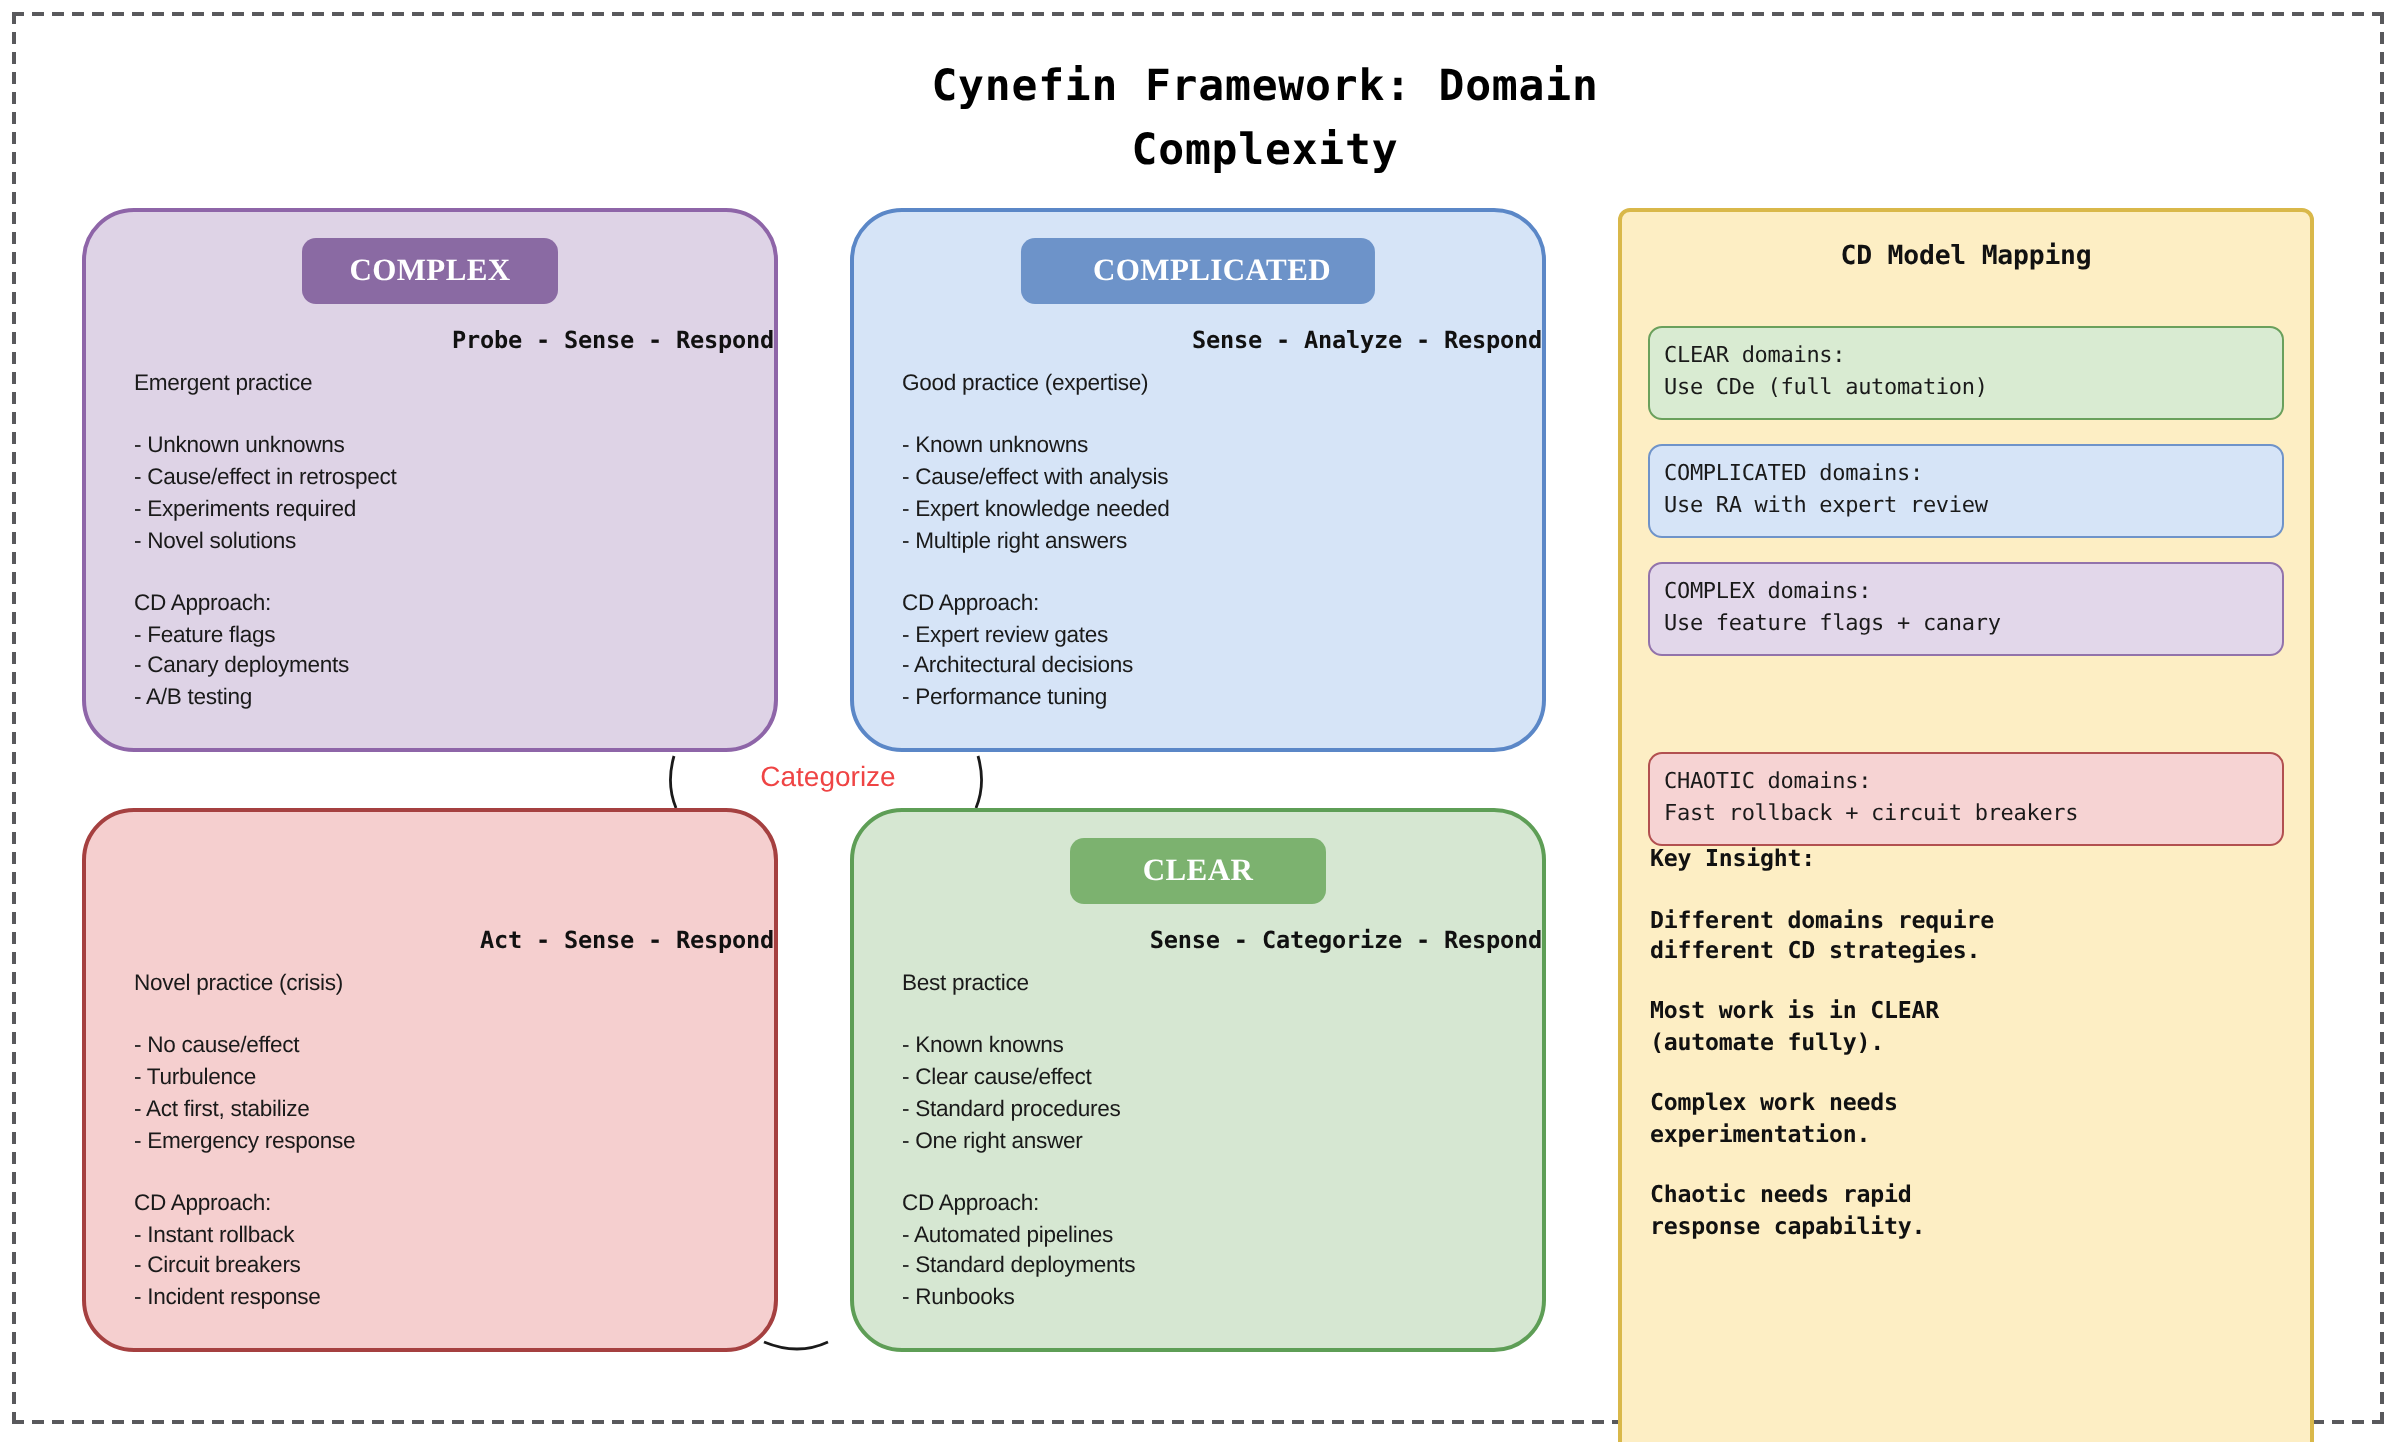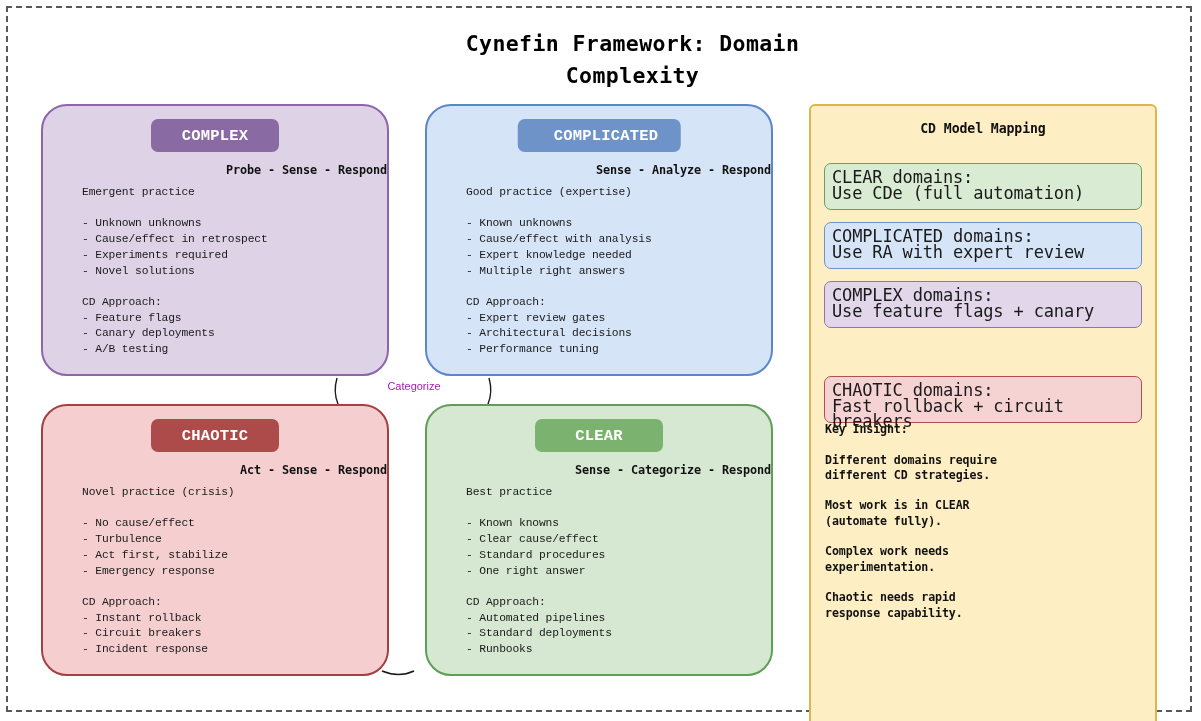--- a/index.html
+++ b/index.html
@@ -59,21 +59,21 @@
     position: absolute;
     top: 13px;
     left: 50%;
     transform: translateX(-50%);
     height: 33px;
     border-radius: 7px;
     display: flex;
     align-items: center;
     justify-content: center;
     color: #ffffff;
-    font-family: Liberation Mono, monospace;
+    font-family: Liberation Serif, serif;
     font-weight: bold;
     font-size: 15.5px;
     letter-spacing: 0.2px;
     padding: 0 22px;
     min-width: 128px;
     box-sizing: border-box;
   }
   .quad-subtitle {
     position: absolute;
     top: 57px;
@@ -82,23 +82,23 @@
     text-align: right;
     font-family: "DejaVu Sans Mono", monospace;
     font-size: 11.8px;
     font-weight: bold;
     color: #111111;
     letter-spacing: -0.1px;
   }
   .quad-body {
     position: absolute;
     top: 79px;
-    left: 39px;
+    left: 24px;
     right: 14px;
-    font-family: Liberation Mono, monospace;
+    font-family: Liberation Sans, sans-serif;
     font-size: 11.3px;
     line-height: 15.7px;
     color: #1a1a1a;
     white-space: pre-line;
     letter-spacing: -0.15px;
   }
 
   
   #quad-complex     { left: 41px;  top: 104px; width: 348px; height: 272px;
                       background: #ded3e6; border-color: #8e65a8; }
@@ -117,22 +117,22 @@
   #quad-clear .quad-badge { background: #7cb26f; }
 
   
   #center-label {
     position: absolute;
     left: 330px;
     top: 380px;
     width: 168px;
     text-align: center;
     font-family: "Liberation Sans", sans-serif;
-    font-size: 11px;
-    color: #a21caf;
+    font-size: 14px;
+    color: #ef4444;
   }
   #connectors {
     position: absolute;
     left: 0;
     top: 0;
     width: 1201px;
     height: 721px;
     pointer-events: none;
   }
 
@@ -168,21 +168,21 @@
   }
   .map-card {
     height: 47px;
     border-radius: 7px;
     border-style: solid;
     border-width: 1.3px;
     box-sizing: border-box;
     margin-bottom: 12px;
     padding: 6px 0 0 7px;
     font-family: "DejaVu Sans Mono", monospace;
-    font-size: 17px;
+    font-size: 11px;
     line-height: 15.6px;
     color: #1a1a1a;
     white-space: pre-line;
     letter-spacing: -0.15px;
   }
   .map-clear       { background: #d9ebd2; border-color: #6aa05c; }
   .map-complicated { background: #d6e4f7; border-color: #6f93c9; }
   .map-complex     { background: #e2d7ea; border-color: #9273ab; }
   .map-chaotic     { background: #f6d3d3; border-color: #b25050; margin-top: 48px; }
 
@@ -244,21 +244,20 @@
 - Expert knowledge needed
 - Multiple right answers
 
 CD Approach:
 - Expert review gates
 - Architectural decisions
 - Performance tuning</div>
   </div>
 
   <div class="quad" id="quad-chaotic">
-    <div class="quad-badge">CHAOTIC</div>
     <div class="quad-subtitle">Act - Sense - Respond</div>
     <div class="quad-body">Novel practice (crisis)
 
 - No cause/effect
 - Turbulence
 - Act first, stabilize
 - Emergency response
 
 CD Approach:
 - Instant rollback

